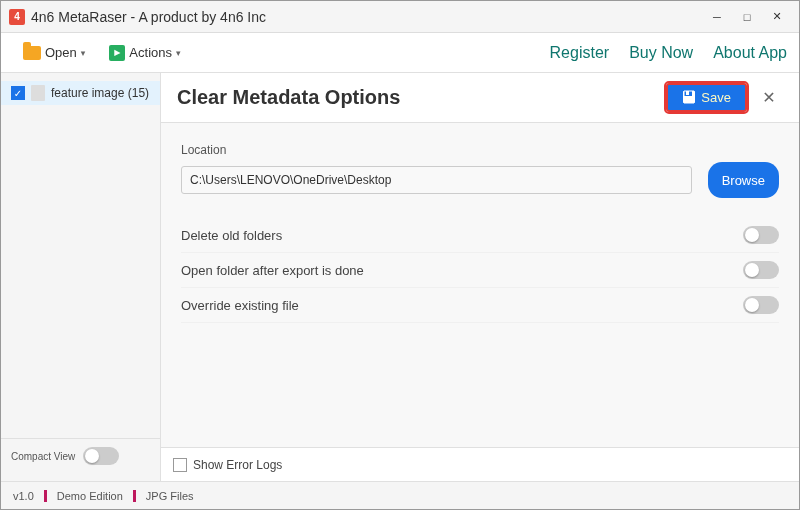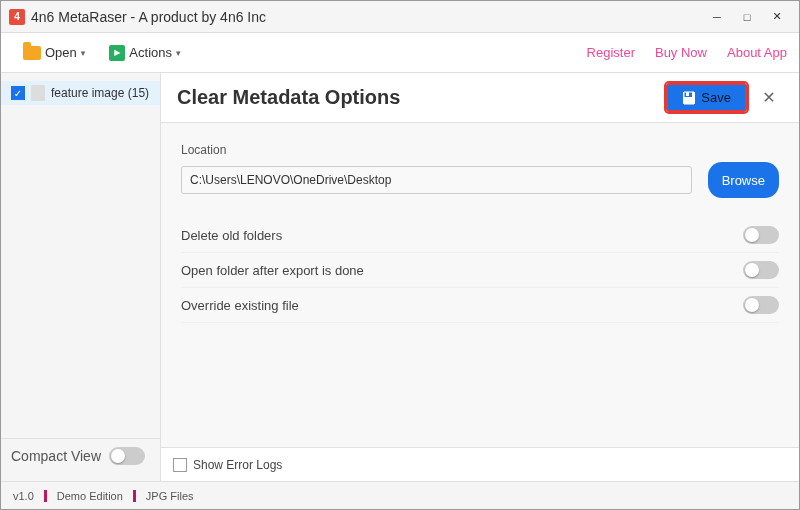--- a/index.html
+++ b/index.html
@@ -125,23 +125,23 @@
     .chevron {
       font-size: 9px;
       color: #666;
     }
     .toolbar-right {
       display: flex;
       align-items: center;
       gap: 20px;
     }
     .toolbar-link {
-      color: #ec4899;
-      cursor: pointer;
-      font-size: 13px;
+      color: #0f766e;
+      cursor: pointer;
+      font-size: 16px;
       text-decoration: none;
     }
 
     
     .main-layout {
       display: flex;
       flex: 1;
       overflow: hidden;
     }
 
@@ -221,25 +221,25 @@
       font-weight: 600;
       color: #333;
     }
     .panel-actions {
       display: flex;
       align-items: center;
       gap: 4px;
     }
     .save-btn {
       display: flex;
-      align-items: flex-end;
+      align-items: flex-start;
       gap: 5px;
       padding: 5px 14px;
       background: #1a73e8;
-      color: #0f172a;
+      color: #fef9c3;
       border: 2px solid #e53935;
       border-radius: 3px;
       cursor: pointer;
       font-size: 13px;
       outline: 2px solid #e53935;
     }
     .close-panel-btn {
       width: 28px;
       height: 28px;
       display: flex;
@@ -420,21 +420,21 @@
 
   <div class="sidebar">
     <div class="sidebar-item active">
       <div class="checkbox checked">✓</div>
       <div class="file-icon"></div>
       <span class="sidebar-item-label">feature image (15)</span>
     </div>
 
     <div class="sidebar-footer">
       <span class="compact-toggle-row">
-        <span style="font-size:14px;color:#555;">Compact View</span>
+        <span style="font-size:10px;color:#555;">Compact View</span>
         <div class="toggle"></div>
       </span>
     </div>
   </div>
 
   <div class="content-area">
 
     <div class="panel-header">
       <span class="panel-title">Clear Metadata Options</span>
       <div class="panel-actions">

